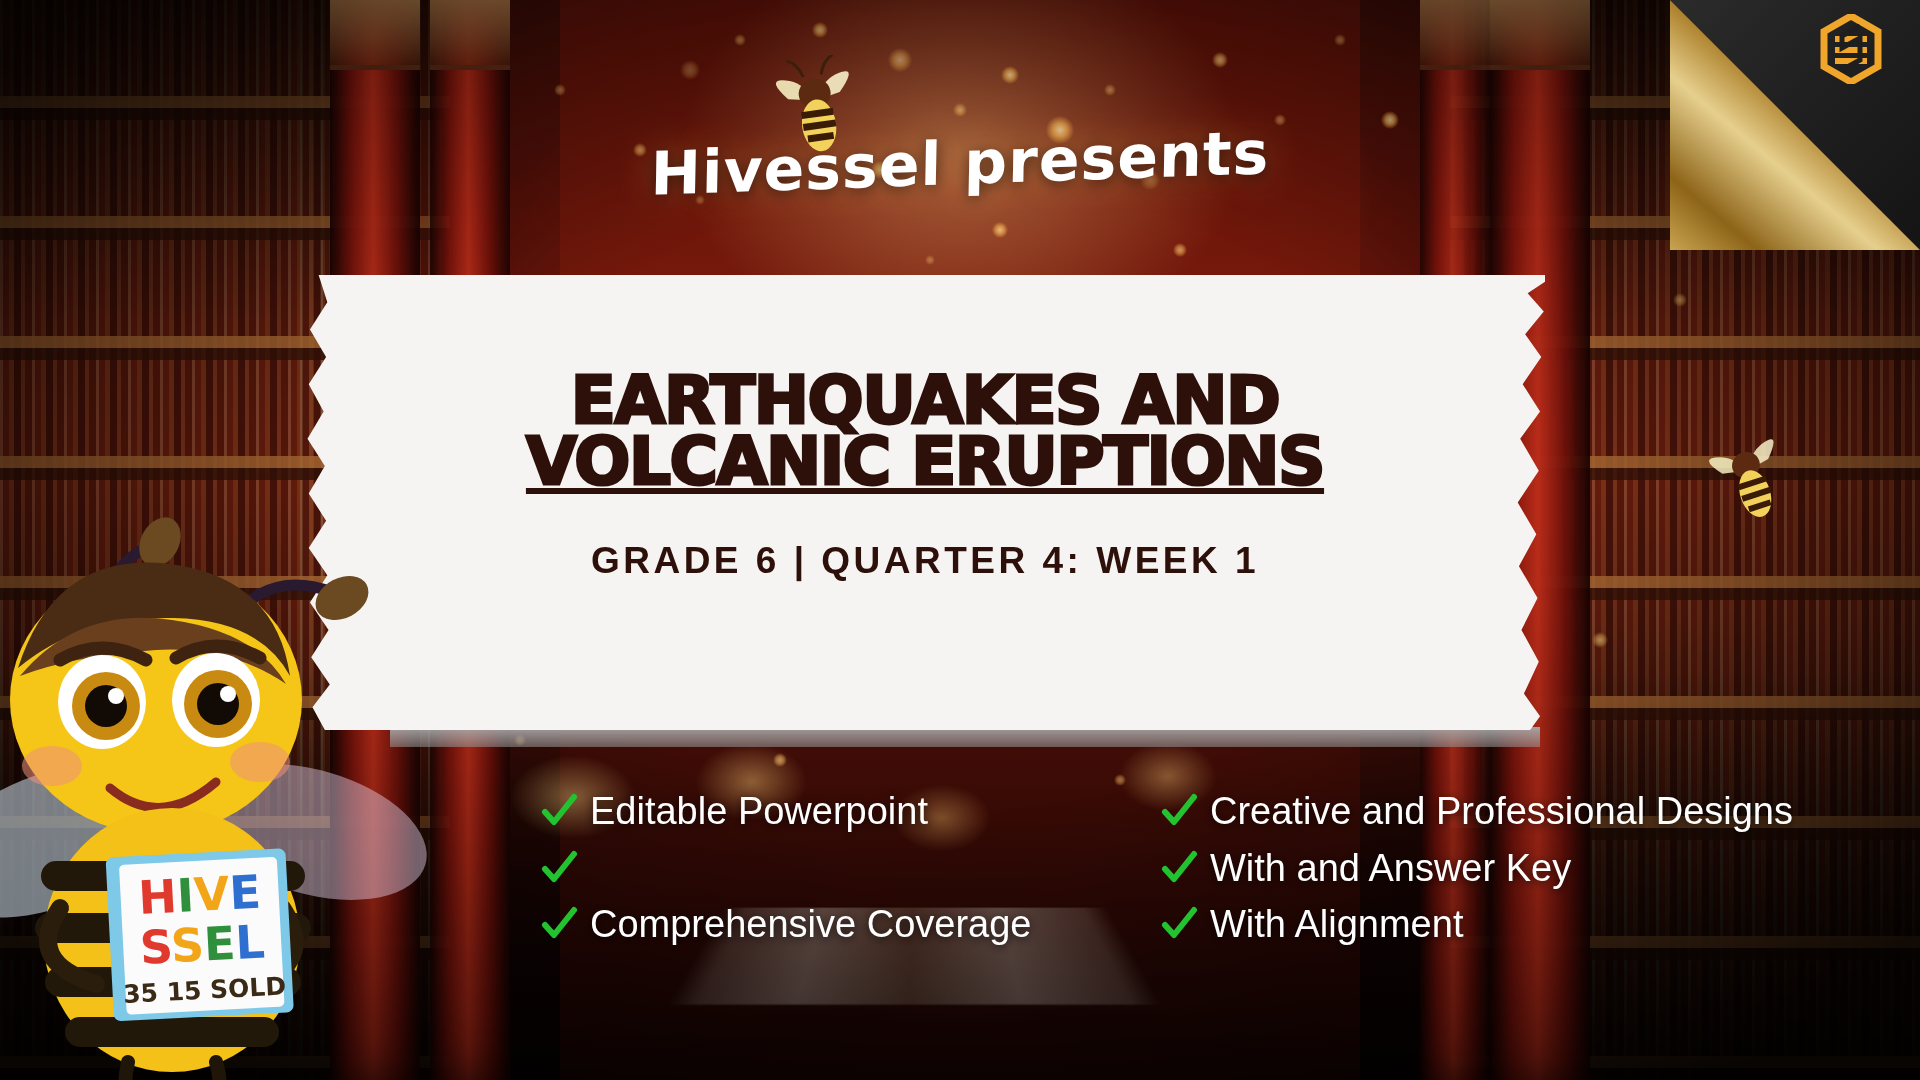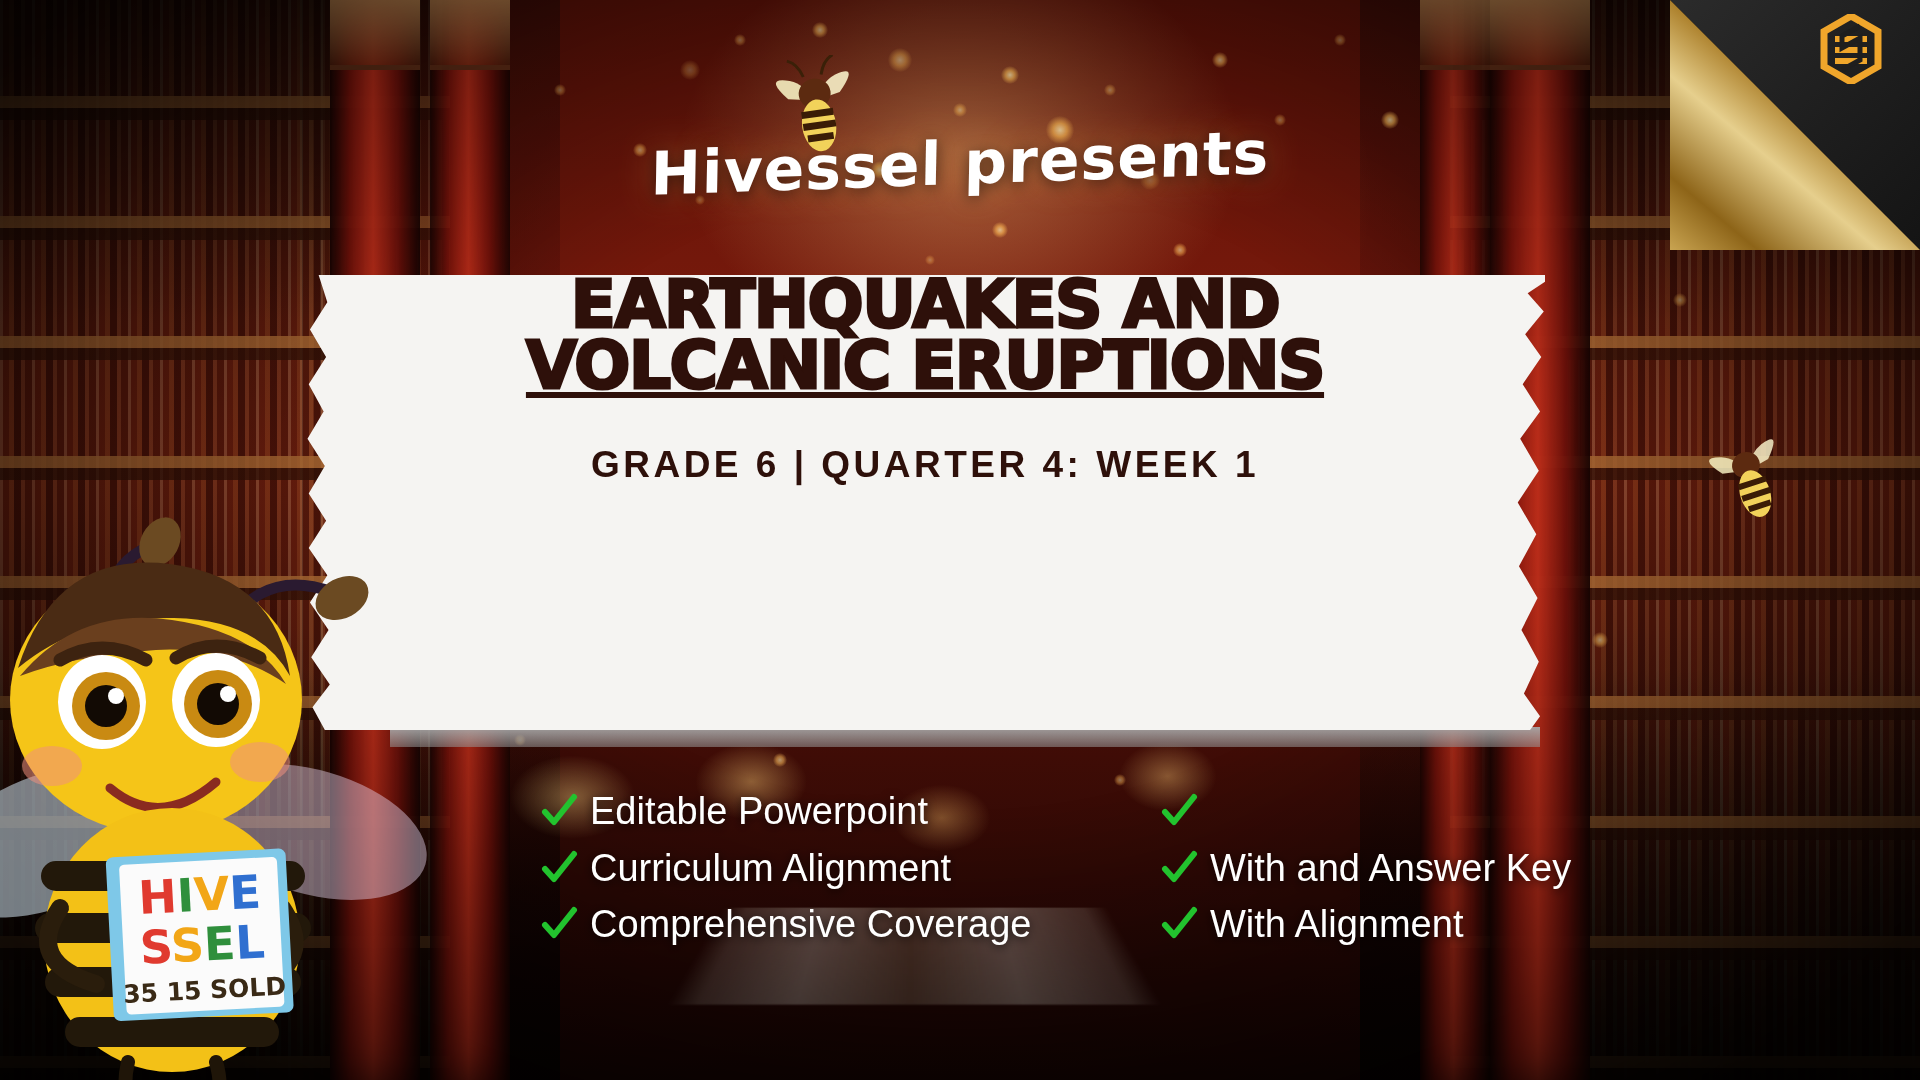--- a/index.html
+++ b/index.html
@@ -150,20 +150,21 @@
     box-shadow:0 10px 40px rgba(0,0,0,.45);
   }
   .card-shadow-band {
     position:absolute; left:390px; top:727px; width:1150px; height:20px;
     background:linear-gradient(to bottom, rgba(168,168,168,.95), rgba(150,150,150,.55));
   }
 
   .title-block {
     position:absolute; left:305px; top:275px; width:1240px; height:455px;
     display:flex; flex-direction:column; align-items:center; justify-content:flex-start;
+    padding-top:96px;
   }
   .main-title {
     color:#2e100a;
     font-family:"DejaVu Sans", sans-serif;
     font-weight:900;
     font-size:66px;
     line-height:0.92;
     letter-spacing:-1.5px;
     text-align:center;
     text-transform:uppercase;
@@ -351,28 +352,28 @@
           </svg>
         </span>
         <span class="feat-label">Editable Powerpoint</span>
       </div>
       <div class="feat">
         <span class="check">
           <svg viewBox="0 0 38 38" width="38" height="38">
             <path d="M5 20 L14 30 L34 5" stroke="#22c32e" stroke-width="6" fill="none" stroke-linecap="round" stroke-linejoin="round"></path>
           </svg>
         </span>
-      </div>
-      <div class="feat">
-        <span class="check">
-          <svg viewBox="0 0 38 38" width="38" height="38">
-            <path d="M5 20 L14 30 L34 5" stroke="#22c32e" stroke-width="6" fill="none" stroke-linecap="round" stroke-linejoin="round"></path>
-          </svg>
-        </span>
-        <span class="feat-label">Curriculum Alignment</span>
+        <span class="feat-label">Creative and Professional Designs</span>
+      </div>
+      <div class="feat">
+        <span class="check">
+          <svg viewBox="0 0 38 38" width="38" height="38">
+            <path d="M5 20 L14 30 L34 5" stroke="#22c32e" stroke-width="6" fill="none" stroke-linecap="round" stroke-linejoin="round"></path>
+          </svg>
+        </span>
       </div>
       <div class="feat">
         <span class="check">
           <svg viewBox="0 0 38 38" width="38" height="38">
             <path d="M5 20 L14 30 L34 5" stroke="#22c32e" stroke-width="6" fill="none" stroke-linecap="round" stroke-linejoin="round"></path>
           </svg>
         </span>
         <span class="feat-label">With and Answer Key</span>
       </div>
       <div class="feat">

